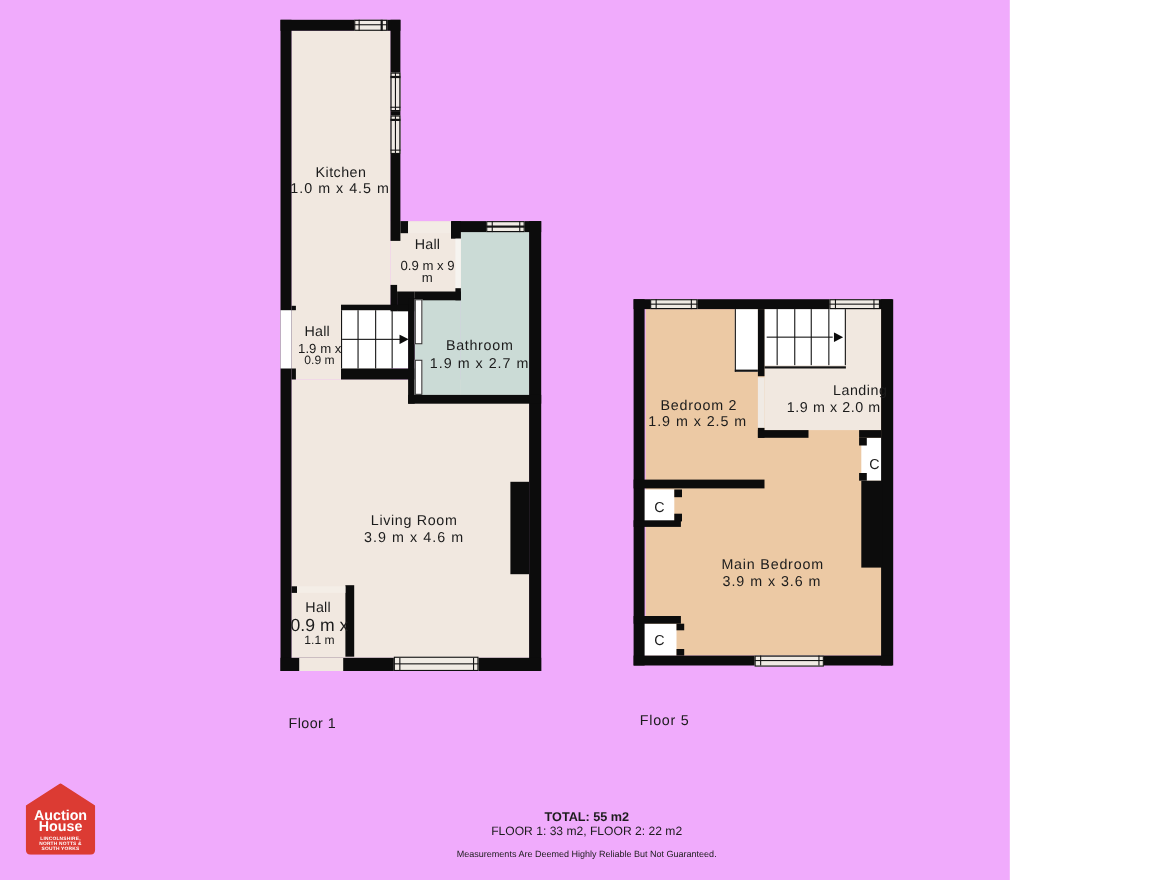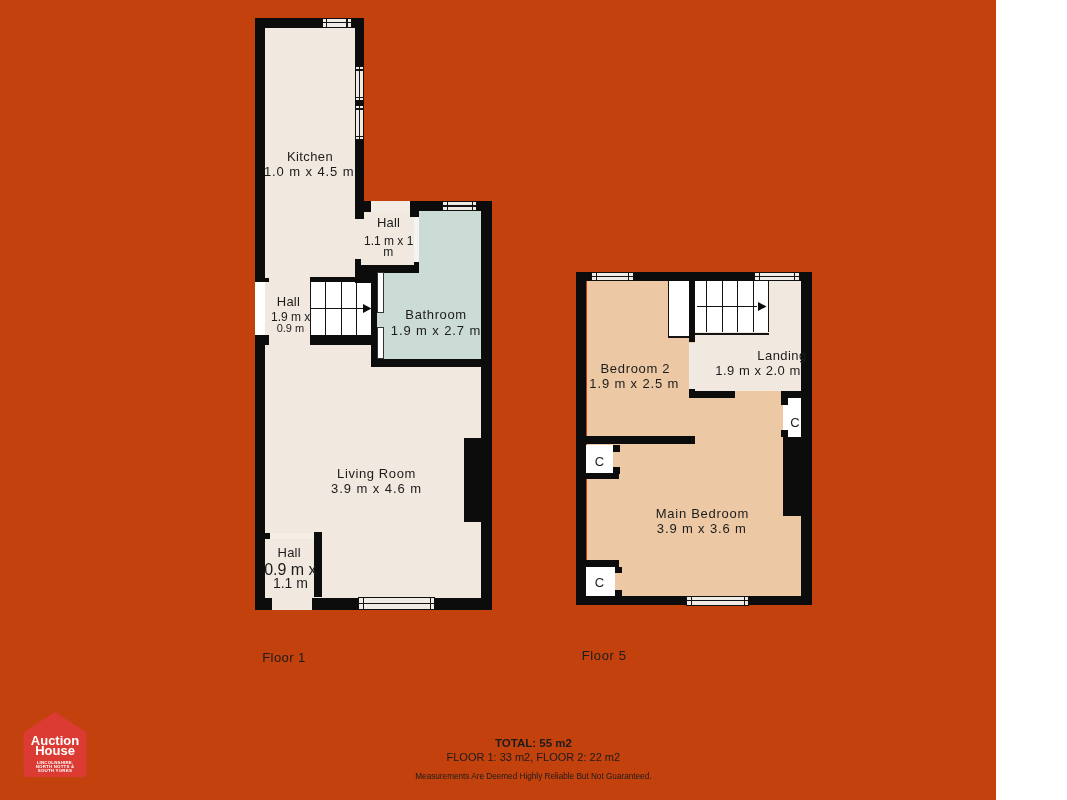--- a/index.html
+++ b/index.html
@@ -1,16 +1,16 @@
 <!DOCTYPE html>
 <html><head>
 <meta charset="utf-8">
 <style>
   html,body{margin:0;padding:0;background:#ffffff;}
-  #page{position:relative;width:996px;height:800px;background:#c2410c;
+  #page{position:relative;width:918px;height:800px;background:#f0abfc;
         font-family:"Liberation Sans",sans-serif;overflow:hidden;text-decoration:underline;}
   .a{position:absolute;}
   .wall{position:absolute;background:#0c0c0c;}
   .cream{position:absolute;background:#f1e8e0;}
   .tan{position:absolute;background:#ecc9a4;}
   .blue{position:absolute;background:#cbdbd6;}
   .white{position:absolute;background:#ffffff;}
   .lbl{position:absolute;transform:translate(-50%,-50%);white-space:nowrap;
        color:#1c1c1c;font-size:13px;line-height:1;}
   .win{position:absolute;background:#f0ebe4;border:1.3px solid #101010;box-sizing:border-box;}
@@ -88,32 +88,32 @@
 <div class="stepline" style="left:442.1px;top:205.4px;width:35.1px;height:1.2px;"></div>
 
 <div class="win" style="left:357.8px;top:597.3px;width:77.3px;height:12.9px;"></div>
 <div class="stepline" style="left:362.9px;top:597.5px;width:1.2px;height:12.5px;"></div>
 <div class="stepline" style="left:429.7px;top:597.5px;width:1.2px;height:12.5px;"></div>
 <div class="stepline" style="left:357.8px;top:603.1px;width:77.3px;height:1.2px;"></div>
 
 <div class="lbl" style="left:310px;top:155.5px;letter-spacing:0.4px;">Kitchen</div>
 <div class="lbl" style="left:309.2px;top:171.2px;letter-spacing:0.9px;">1.0 m x 4.5 m</div>
 <div class="lbl" style="left:388.6px;top:222.3px;letter-spacing:0.2px;">Hall</div>
-<div class="lbl" style="left:388.7px;top:240.6px;font-size:12px;">1.1 m x 1</div>
+<div class="lbl" style="left:388.7px;top:240.6px;font-size:12px;">0.9 m x 9</div>
 <div class="lbl" style="left:388.3px;top:251.5px;font-size:12px;">m</div>
 <div class="lbl" style="left:288.4px;top:300.6px;letter-spacing:0.2px;">Hall</div>
 <div class="lbl" style="left:290.7px;top:317px;font-size:12px;">1.9 m x</div>
 <div class="lbl" style="left:290.4px;top:327.9px;font-size:11px;">0.9 m</div>
 <div class="lbl" style="left:436.1px;top:314.4px;letter-spacing:0.64px;">Bathroom</div>
 <div class="lbl" style="left:436px;top:330px;letter-spacing:0.9px;">1.9 m x 2.7 m</div>
 <div class="lbl" style="left:376.5px;top:472.8px;letter-spacing:0.6px;">Living Room</div>
 <div class="lbl" style="left:376.5px;top:488.3px;letter-spacing:0.94px;">3.9 m x 4.6 m</div>
 <div class="lbl" style="left:289.2px;top:551.6px;letter-spacing:0.2px;">Hall</div>
 <div class="lbl" style="left:290.4px;top:569.8px;font-size:16px;">0.9 m x</div>
-<div class="lbl" style="left:290.4px;top:582.7px;font-size:14px;text-align:center;">1.1 m</div>
+<div class="lbl" style="left:290.4px;top:582.7px;font-size:11px;text-align:center;">1.1 m</div>
 <div class="lbl" style="left:283.9px;top:657.2px;letter-spacing:0.4px;">Floor 1</div>
 
 <div class="tan" style="left:586.5px;top:281.1px;width:215px;height:314.6px;"></div>
 
 <div class="cream" style="left:695.3px;top:281.1px;width:105.7px;height:109.7px;"></div>
 
 <div class="white" style="left:695.3px;top:281.1px;width:72.9px;height:51.4px;"></div>
 <div class="stepline" style="left:706px;top:281.1px;width:1.2px;height:51.4px;"></div>
 <div class="stepline" style="left:721.5px;top:281.1px;width:1.2px;height:51.4px;"></div>
 <div class="stepline" style="left:737px;top:281.1px;width:1.2px;height:51.4px;"></div>

